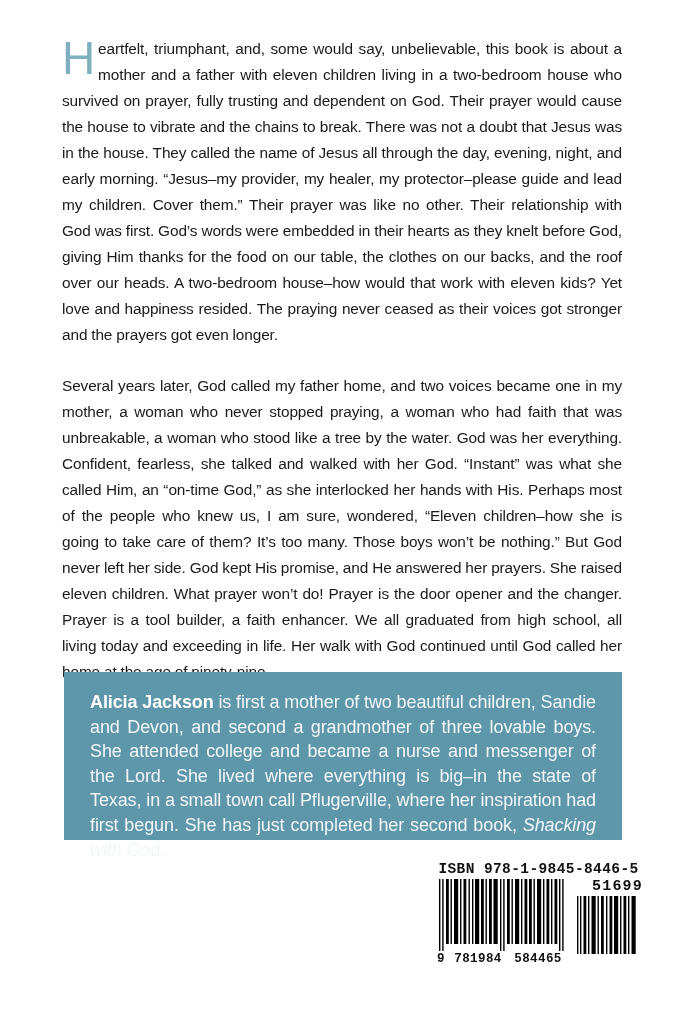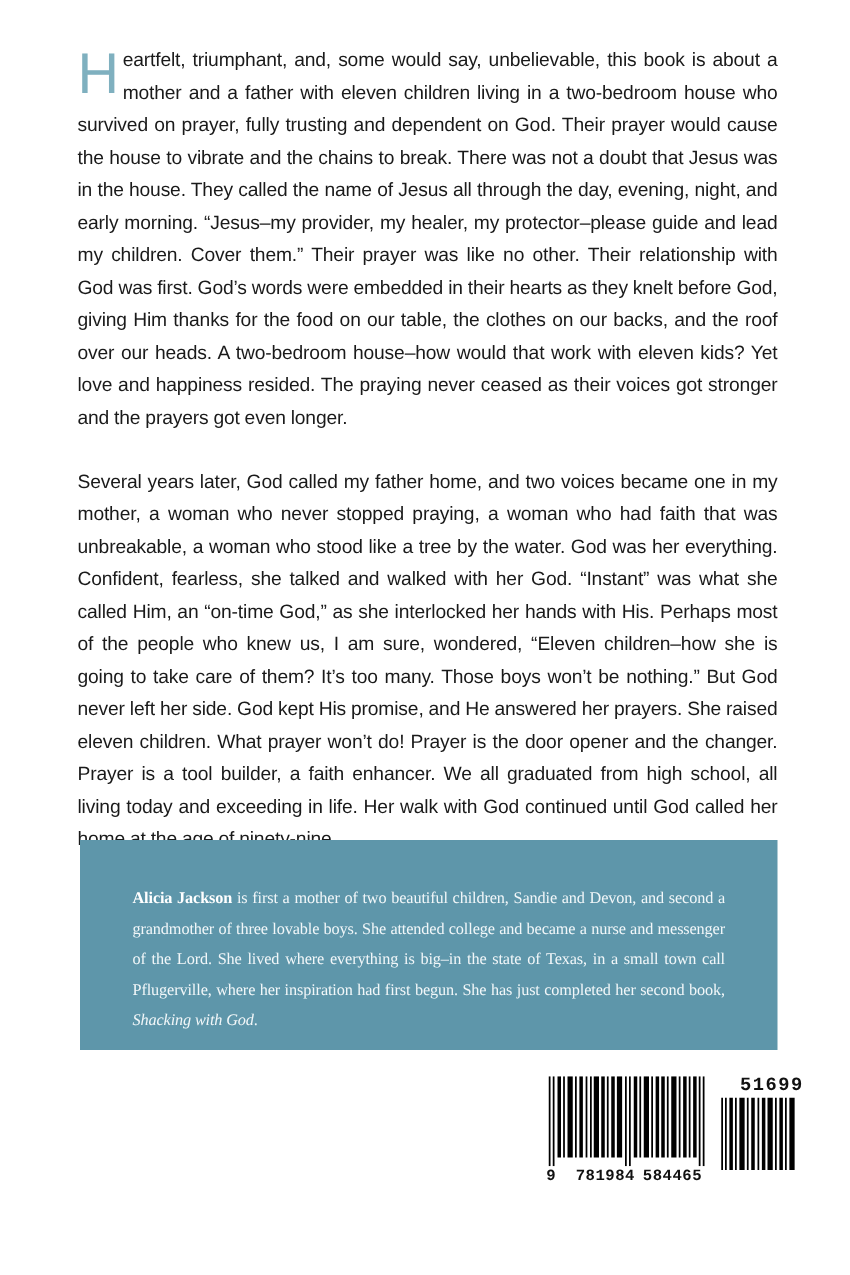--- a/index.html
+++ b/index.html
@@ -65,28 +65,27 @@
     left: 64px;
     top: 672px;
     width: 558px;
     height: 168px;
     background: #5e96aa;
     box-sizing: border-box;
     padding: 18px 26px 0 26px;
   }
 
   .bio-text {
-    font-size: 13px;
+    font-size: 18px;
     line-height: 24.6px;
     color: #f2f7f9;
     letter-spacing: -0.1px;
     text-align: justify;
-    margin: 16px;
+    margin: 0;
     word-spacing: -0.1px;
-    font-family: Liberation Serif, serif;
   }
   .bio-name {
     font-weight: bold;
     color: #ffffff;
   }
   .bio-booktitle {
     font-style: italic;
   }
 
   
@@ -158,21 +157,21 @@
     display: flex;
     font-family: "Liberation Mono", monospace;
     font-size: 12.5px;
     font-weight: bold;
     color: #111111;
     line-height: 14px;
     margin-top: 1px;
     letter-spacing: 0.4px;
   }
   .ean-digits .d-lead { width: 11px; text-align: left; }
-  .ean-digits .d-left { flex: 1; text-align: right; }
+  .ean-digits .d-left { flex: 1; text-align: center; }
   .ean-digits .d-right { flex: 1; text-align: center; }
 </style>
 </head>
 <body>
 
 <div class="cover">
 
   <div class="copy-block">
 
     <p class="para first">
@@ -183,20 +182,21 @@
 
   </div>
 
   <div class="bio-panel">
     <p class="bio-text"><span class="bio-name">Alicia Jackson</span><span> is first a mother of two beautiful children, Sandie and Devon, and second a grandmother of three lovable boys. She attended college and became a nurse and messenger of the Lord. She lived where everything is big–in the state of Texas, in a small town call Pflugerville, where her inspiration had first begun. She has just completed her second book, </span><span class="bio-booktitle">Shacking with God</span><span>.</span></p>
   </div>
 
 
   <div class="barcode-zone">
 
+    <div class="isbn-line">ISBN 978-1-9845-8446-5</div>
 
     <div class="codes-row">
 
       <div class="ean-group">
         <svg class="bars" viewBox="0 0 131 72" preserveAspectRatio="none">
           <rect x="0" y="0" width="131" height="72" fill="#ffffff"></rect>
           <g fill="#000000">
             <rect x="2" y="0" width="1.4" height="72"></rect>
             <rect x="5.2" y="0" width="1.4" height="72"></rect>
             <rect x="9" y="0" width="2.8" height="65"></rect>

